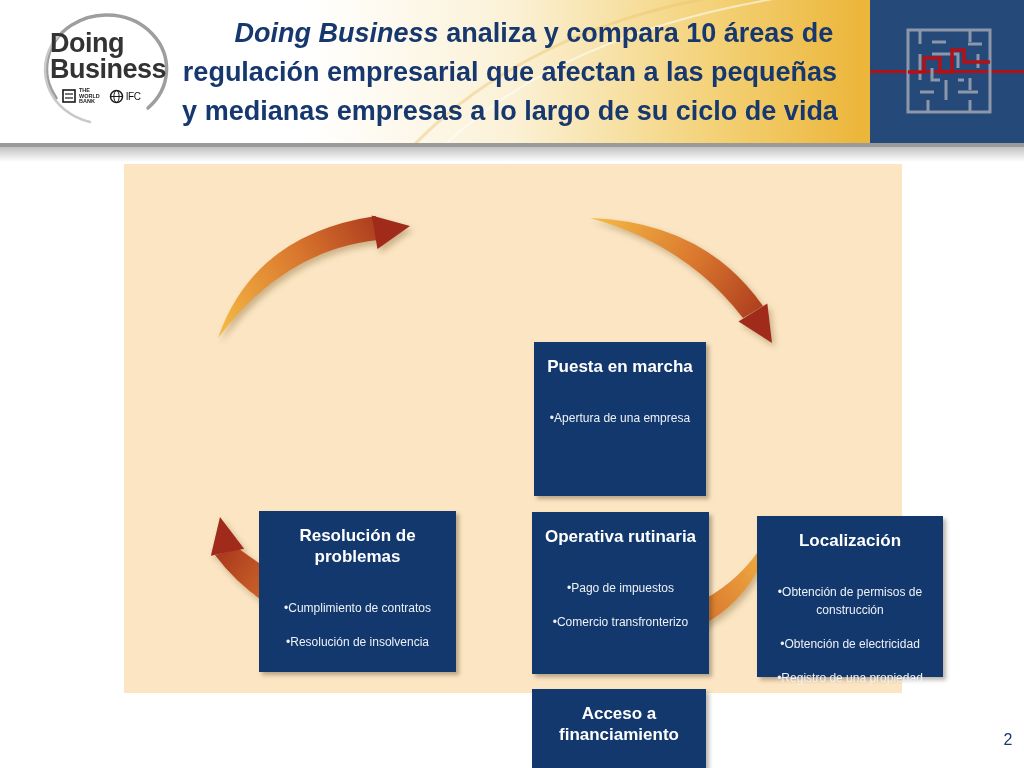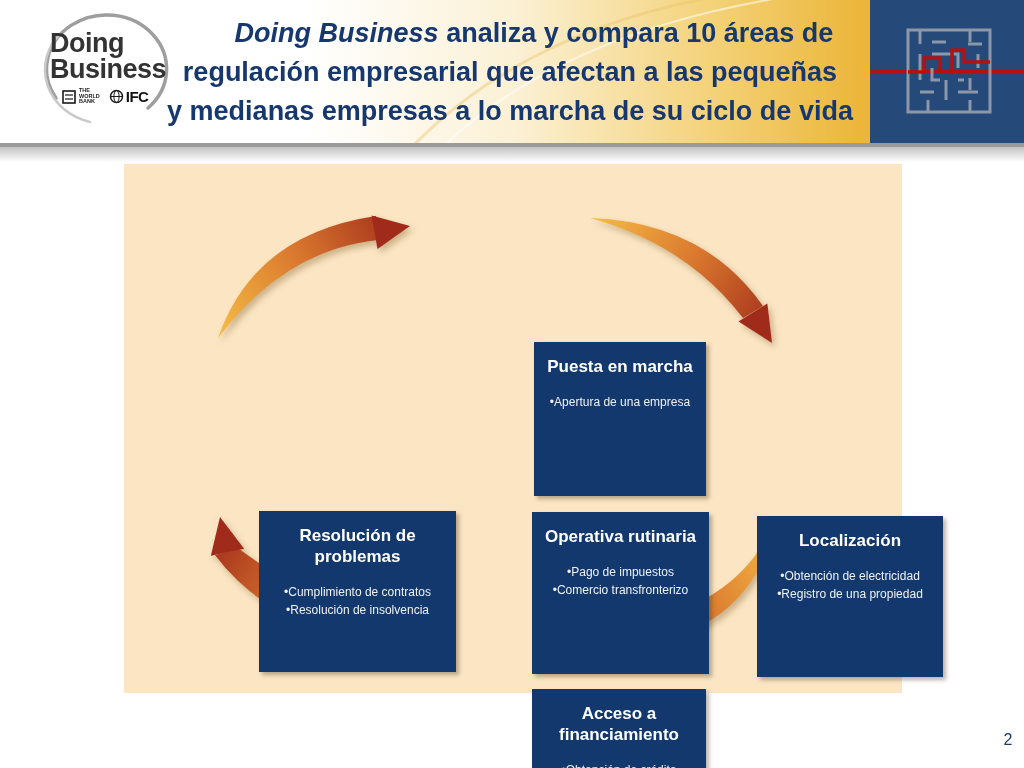--- a/index.html
+++ b/index.html
@@ -34,32 +34,32 @@
   .logo{position:absolute;left:22px;top:4px;width:190px;height:136px;}
   .logo-swoosh{position:absolute;left:8px;top:2px;}
   .logo-text{
     position:absolute;left:28px;top:26px;color:#333333;font-weight:bold;
     font-size:27px;line-height:26px;letter-spacing:-0.5px;
   }
   .logo-subs{position:absolute;left:40px;top:84px;display:flex;align-items:center;gap:9px;}
   .wb{display:flex;align-items:center;gap:3px;}
   .wb-text{font-size:5.5px;line-height:5.5px;font-weight:bold;color:#1a1a1a;}
   .ifc{display:flex;align-items:center;gap:2px;}
-  .ifc-text{font-size:15px;font-weight:bold;color:#111;letter-spacing:-0.5px;}
+  .ifc-text{font-size:10px;font-weight:normal;color:#111;letter-spacing:-0.5px;}
   
   .panel{
     position:absolute;left:124px;top:164px;width:778px;height:529px;
     background:#fbe5c3;
   }
   .arrows-svg{position:absolute;left:0;top:0;filter:drop-shadow(3px 4px 3px rgba(125,92,40,.38));}
   .cycle-box{
     position:absolute;background:#12386e;color:#ffffff;text-align:center;
     box-shadow:3px 3px 4px rgba(60,45,20,.35);
     display:flex;flex-direction:column;align-items:center;
-    padding:14px 8px 24px 8px;box-sizing:border-box;
+    padding:14px 8px 24px 8px;box-sizing:border-box;gap:16px;
   }
   .cycle-box .bx-title{font-size:17px;font-weight:bold;line-height:21px;margin-bottom:16px;}
   .cycle-box .bx-bullet{font-size:12px;line-height:18px;color:#eef1f6;}
   .box-top{left:410px;top:178px;width:172px;height:154px;}
   .box-mid{left:408px;top:348px;width:177px;height:162px;}
   .box-right{left:633px;top:352px;width:186px;height:161px;}
   .box-left{left:135px;top:347px;width:197px;height:161px;}
   .box-bottom{left:408px;top:525px;width:174px;height:158px;}
   
   .page-number{
@@ -105,21 +105,21 @@
           <line x1="1.5" y1="7.5" x2="13.5" y2="7.5" stroke="#1a1a1a" stroke-width="1"></line>
         </svg>
         <span class="ifc-text">IFC</span>
       </div>
     </div>
   </div>
 
   <div class="slide-title">
     <div><span class="it">Doing Business</span><span> analiza y compara 10 áreas de</span></div>
     <div>regulación empresarial que afectan a las pequeñas</div>
-    <div>y medianas empresas a lo marcha de su ciclo de vida</div>
+    <div>y medianas empresas a lo largo de su ciclo de vida</div>
   </div>
 
   <div class="navy-block">
     <div class="maze-redline"></div>
     <svg class="maze-wrap" width="86" height="86" viewBox="0 0 86 86">
       <g stroke="#8d97a9" stroke-width="3" fill="none">
         <path d="M2 2 H84 V84 H2 Z"></path>
         <path d="M14 2 V16"></path>
           <path d="M26 14 H40"></path>
           <path d="M14 26 V52"></path>
@@ -197,20 +197,21 @@
   </div>
 
   <div class="cycle-box box-mid">
     <div class="bx-title">Operativa rutinaria</div>
     <div class="bx-bullet">•Pago de impuestos</div>
     <div class="bx-bullet">•Comercio transfronterizo</div>
   </div>
 
   <div class="cycle-box box-right">
     <div class="bx-title">Localización</div>
+    <div class="bx-bullet">•Obtención de permisos de construcción</div>
     <div class="bx-bullet">•Obtención de electricidad</div>
     <div class="bx-bullet">•Registro de una propiedad</div>
   </div>
 
   <div class="cycle-box box-bottom">
     <div class="bx-title">Acceso a financiamiento</div>
     <div class="bx-bullet">•Obtención de crédito</div>
 
   </div>
 

